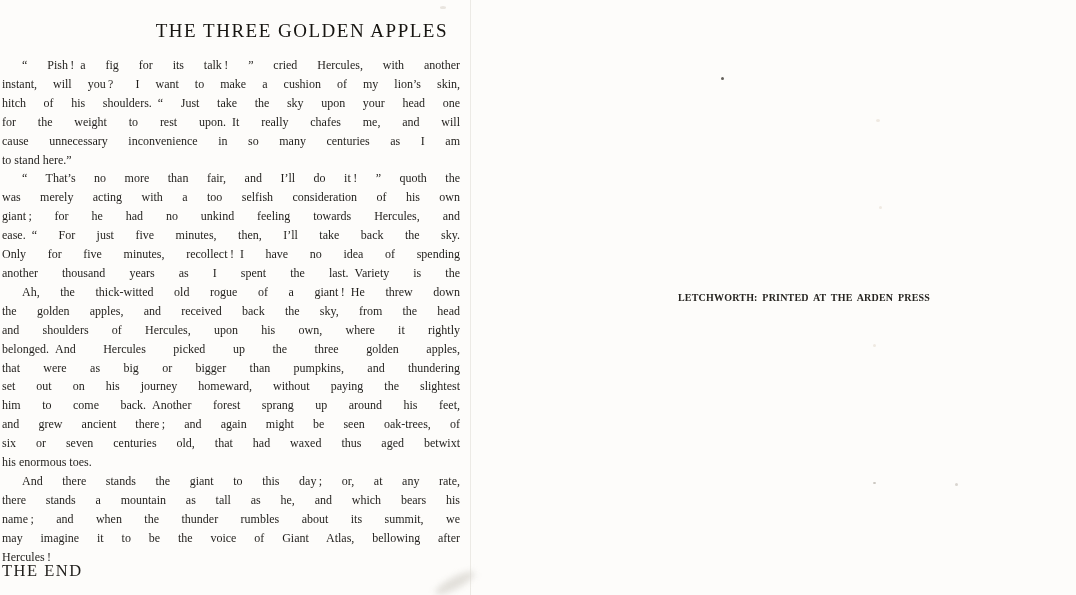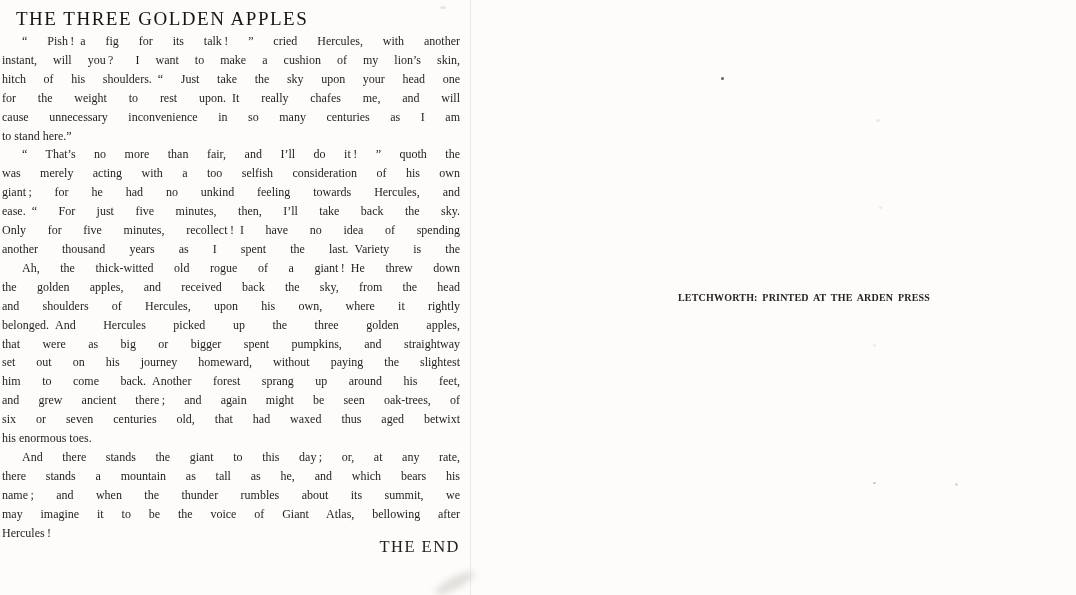--- a/index.html
+++ b/index.html
@@ -9,30 +9,30 @@
   html,body{margin:0;padding:0;background:#fff;}
   .spread{
     position:relative;width:1076px;height:595px;overflow:hidden;
     background:var(--paper);color:var(--ink);
     font-family:"Liberation Serif","DejaVu Serif",serif;
   }
   .page-left{position:absolute;left:0;top:0;width:470px;height:595px;}
   .page-right{position:absolute;left:471px;top:0;width:605px;height:595px;}
   .textcol{position:absolute;left:2px;top:5px;width:458px;}
   .title{
-    margin:0;padding:0 0 0 14px;font-size:19px;font-weight:400;
-    letter-spacing:1.5px;text-align:left;line-height:27px;white-space:nowrap;
+    margin:12px;padding:0 0 0 14px;font-size:19px;font-weight:400;
+    letter-spacing:1.5px;text-align:right;line-height:27px;white-space:nowrap;
     color:#171511;
   }
   .story{font-size:12px;line-height:18.9px;}
   .pline{text-align:justify;text-align-last:justify;}
   .pline.plast{text-align-last:left;}
   .pline.pfirst{text-indent:20px;}
   .the-end{
-    text-align:right;font-size:16.5px;letter-spacing:1.5px;
+    text-align:left;font-size:16.5px;letter-spacing:1.5px;
     margin-top:-5px;white-space:nowrap;
   }
   .gutter{position:absolute;left:470px;top:0;width:1px;height:595px;background:#eceae5;}
   .colophon{
     position:absolute;left:207px;top:292px;
     font-size:10px;font-weight:700;letter-spacing:0.2px;word-spacing:2px;
     white-space:nowrap;color:#262420;
   }
   .speck{position:absolute;border-radius:50%;}
   .speck.s1{left:721px;top:77px;width:3px;height:3px;background:#64615c;}
@@ -66,21 +66,21 @@
           <div class="pline pfirst">“ That’s no more than fair, and I’ll do it ! ” quoth the</div>
           <div class="pline">was merely acting with a too selfish consideration of his own</div>
           <div class="pline">giant ; for he had no unkind feeling towards Hercules, and</div>
           <div class="pline">ease. “ For just five minutes, then, I’ll take back the sky.</div>
           <div class="pline">Only for five minutes, recollect ! I have no idea of spending</div>
           <div class="pline">another thousand years as I spent the last. Variety is the</div>
           <div class="pline pfirst">Ah, the thick-witted old rogue of a giant ! He threw down</div>
           <div class="pline">the golden apples, and received back the sky, from the head</div>
           <div class="pline">and shoulders of Hercules, upon his own, where it rightly</div>
           <div class="pline">belonged. And Hercules picked up the three golden apples,</div>
-          <div class="pline">that were as big or bigger spent pumpkins, and straightway</div>
+          <div class="pline">that were as big or bigger than pumpkins, and thundering</div>
           <div class="pline">set out on his journey homeward, without paying the slightest</div>
           <div class="pline">him to come back. Another forest sprang up around his feet,</div>
           <div class="pline">and grew ancient there ; and again might be seen oak-trees, of</div>
           <div class="pline">six or seven centuries old, that had waxed thus aged betwixt</div>
           <div class="pline plast">his enormous toes.</div>
           <div class="pline pfirst">And there stands the giant to this day ; or, at any rate,</div>
           <div class="pline">there stands a mountain as tall as he, and which bears his</div>
           <div class="pline">name ; and when the thunder rumbles about its summit, we</div>
           <div class="pline">may imagine it to be the voice of Giant Atlas, bellowing after</div>
           <div class="pline plast">Hercules !</div>

